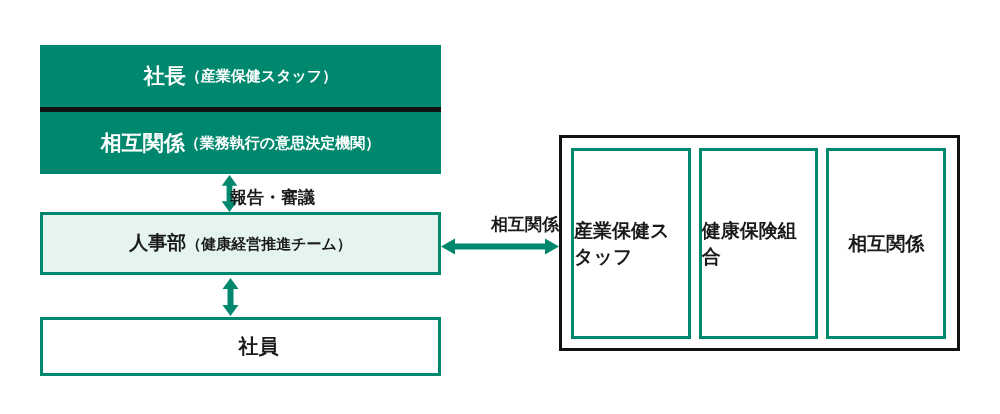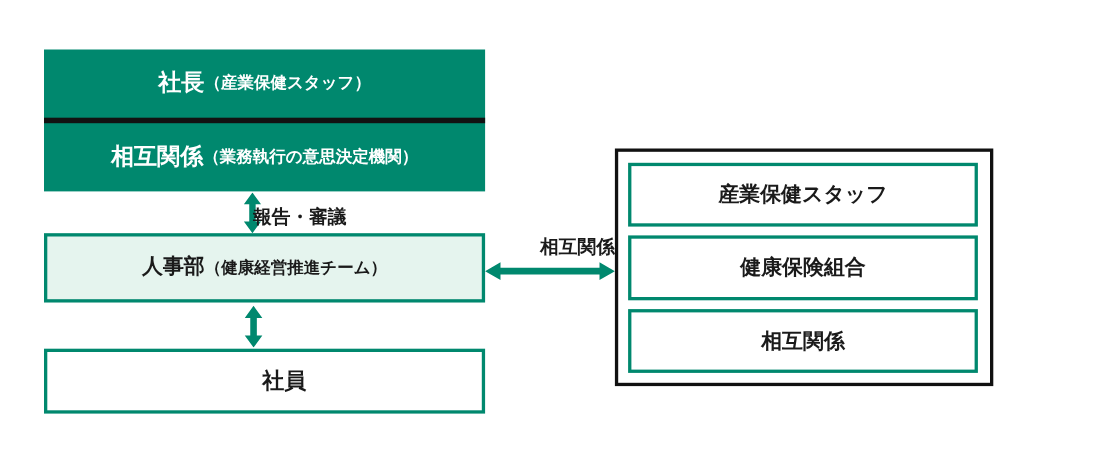--- a/index.html
+++ b/index.html
@@ -82,26 +82,26 @@
     text-align: right;
     font-size: 17px;
     font-weight: bold;
     white-space: nowrap;
   }
   .h-arrow { left: 441px; top: 238px; }
 
   
   .partners-box {
     left: 559px; top: 135px;
-    width: 344px; height: 216px;
+    width: 401px; height: 216px;
     background: #ffffff;
     border: 3px solid #111111;
     padding: 10px 11px 9px 9px;
     display: flex;
-    flex-direction: column;
+    flex-direction: row;
     gap: 8px;
   }
   .partner-item {
     flex: 1;
     border: 3px solid #00886E;
     background: #ffffff;
     display: flex;
     align-items: center;
     justify-content: center;
     font-size: 19px;

